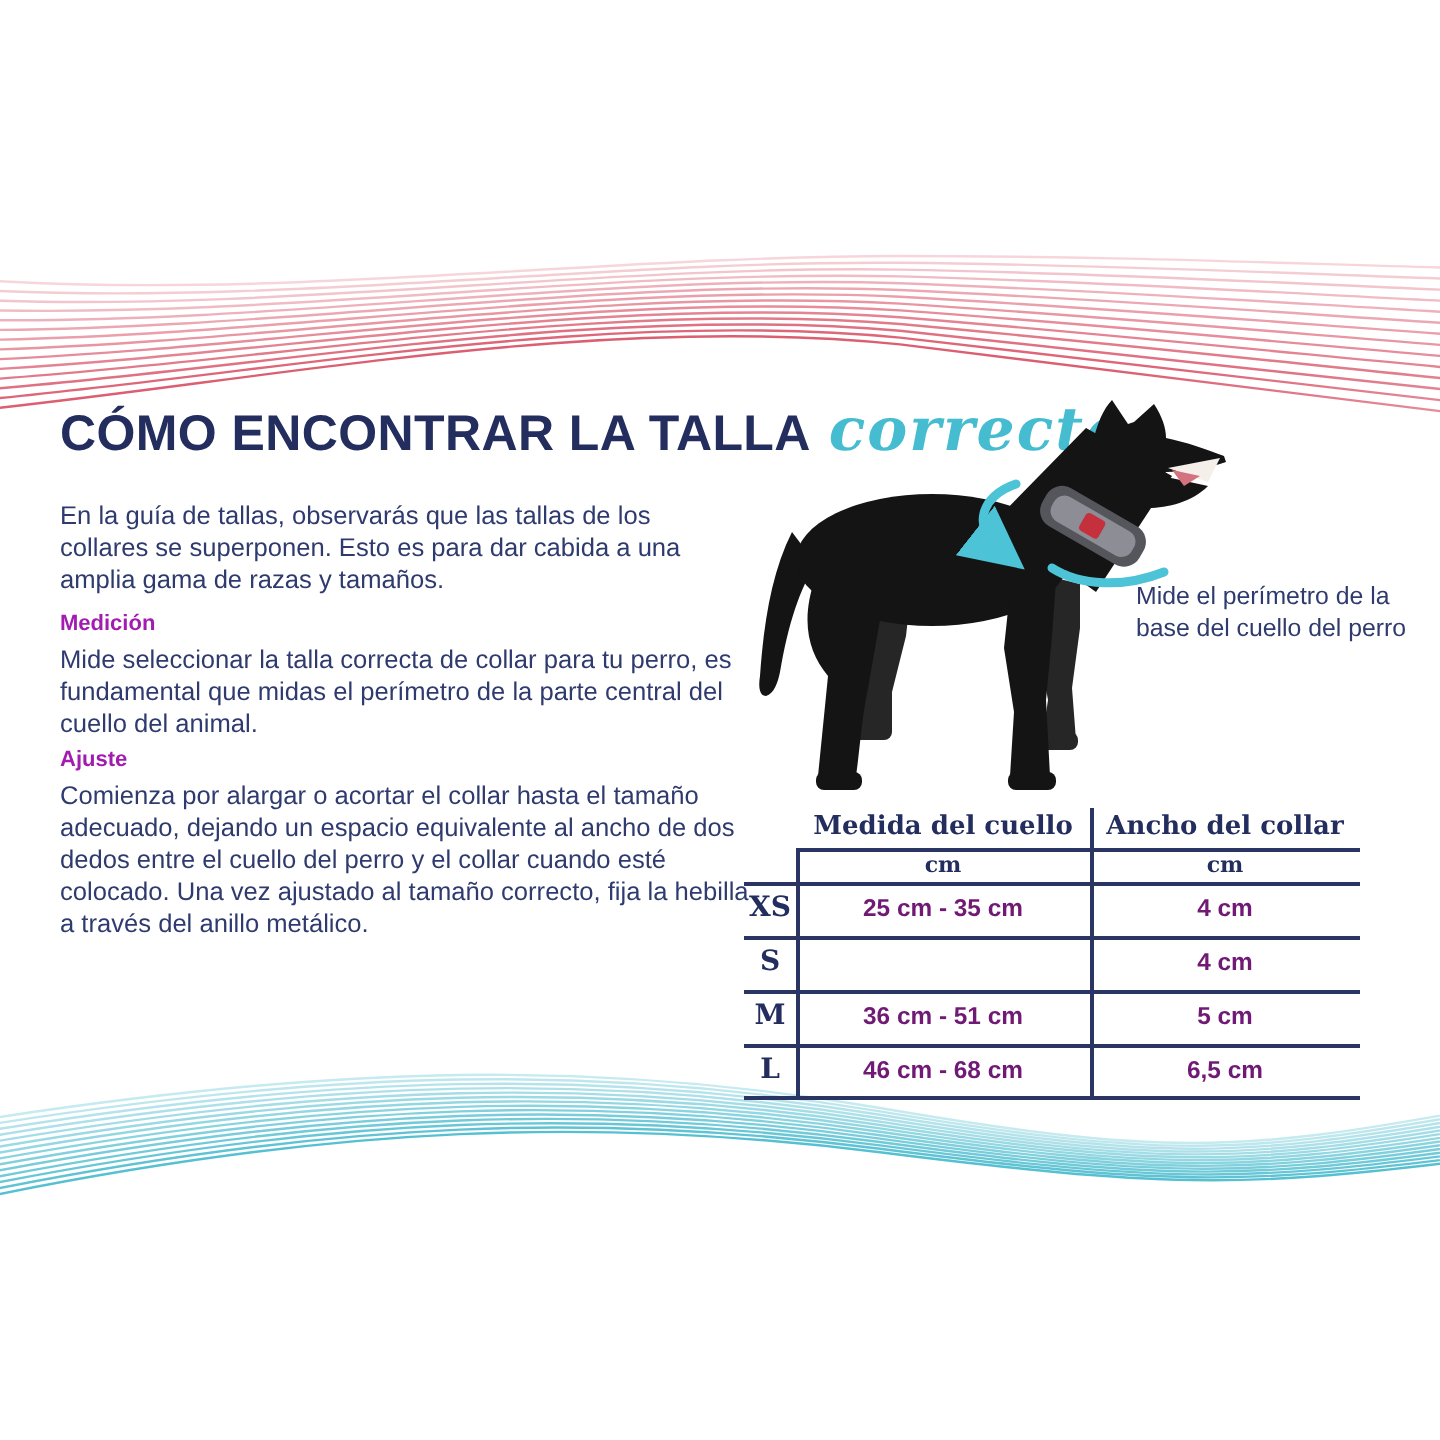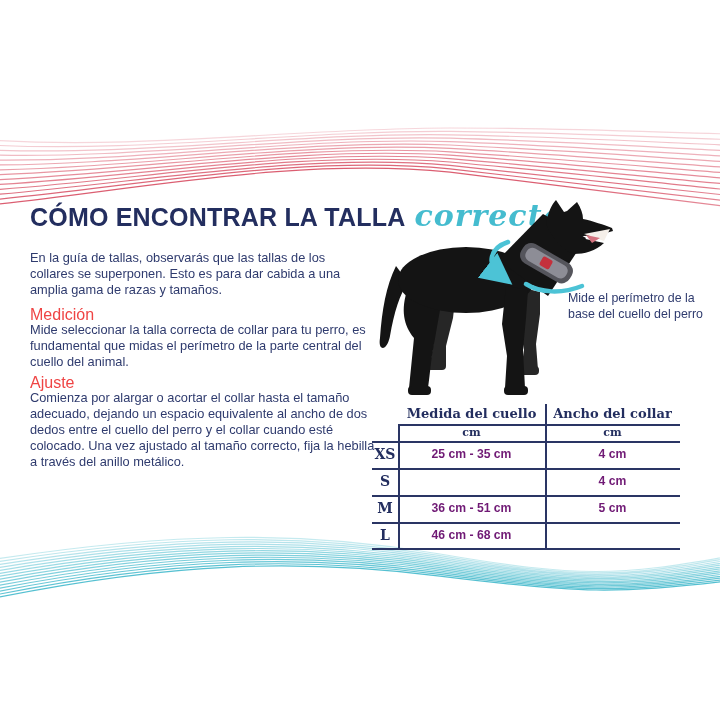--- a/index.html
+++ b/index.html
@@ -20,21 +20,21 @@
   .content{z-index:2;}
   .page-title{
     left:30px;top:198px;width:560px;white-space:nowrap;
     font-size:25px;font-weight:bold;letter-spacing:.2px;color:#232e5f;
   }
   .page-title .accent{
     font-family:"DejaVu Serif",serif;font-style:italic;font-weight:bold;
     color:#45bccf;font-size:30px;margin-left:9px;letter-spacing:1px;
   }
   .intro{left:30px;top:250px;width:334px;font-size:12.8px;line-height:16px;}
-  .sec-head{font-weight:normal;font-size:16px;color:#ef4444;}
+  .sec-head{font-weight:bold;font-size:11px;color:#a21caf;}
   .sec-body{font-size:12.8px;line-height:16px;}
   .sec-medicion-h{left:30px;top:306px;width:340px;}
   .sec-medicion-b{left:30px;top:322px;width:352px;}
   .sec-ajuste-h{left:30px;top:374px;width:340px;}
   .sec-ajuste-b{left:30px;top:390px;width:352px;}
   
   .annotation{left:568px;top:290px;width:150px;font-size:12.4px;line-height:16px;color:#2f3b6e;z-index:2;}
   
   #dog{left:378px;top:198px;width:288px;height:200px;z-index:2;}
   
@@ -155,20 +155,21 @@
 
   <div class="cell slab szlabel" style="left:-2px;top:64px;width:30px;height:27px">S</div>
   <div class="cell val" style="left:173px;top:64px;width:135px;height:27px">4 cm</div>
 
   <div class="cell slab szlabel" style="left:-2px;top:91px;width:30px;height:27px">M</div>
   <div class="cell val" style="left:26px;top:91px;width:147px;height:31px">36 cm - 51 cm</div>
   <div class="cell val" style="left:173px;top:91px;width:135px;height:27px">5 cm</div>
 
   <div class="cell slab szlabel" style="left:-2px;top:118px;width:30px;height:27px">L</div>
   <div class="cell val" style="left:26px;top:118px;width:147px;height:27px">46 cm - 68 cm</div>
+  <div class="cell val" style="left:173px;top:118px;width:135px;height:27px">6,5 cm</div>
 
   <div class="line hline" style="left:26px;top:20px;width:282px"></div>
   <div class="line hline" style="left:0;top:37px;width:308px"></div>
   <div class="line hline" style="left:0;top:64px;width:308px"></div>
   <div class="line hline" style="left:0;top:91px;width:308px"></div>
   <div class="line hline" style="left:0;top:118px;width:308px"></div>
   <div class="line hline" style="left:0;top:144px;width:308px"></div>
   <div class="line vline" style="left:26px;top:20px;height:125px"></div>
   <div class="line vline" style="left:173px;top:0;height:145px"></div>
 </div>

